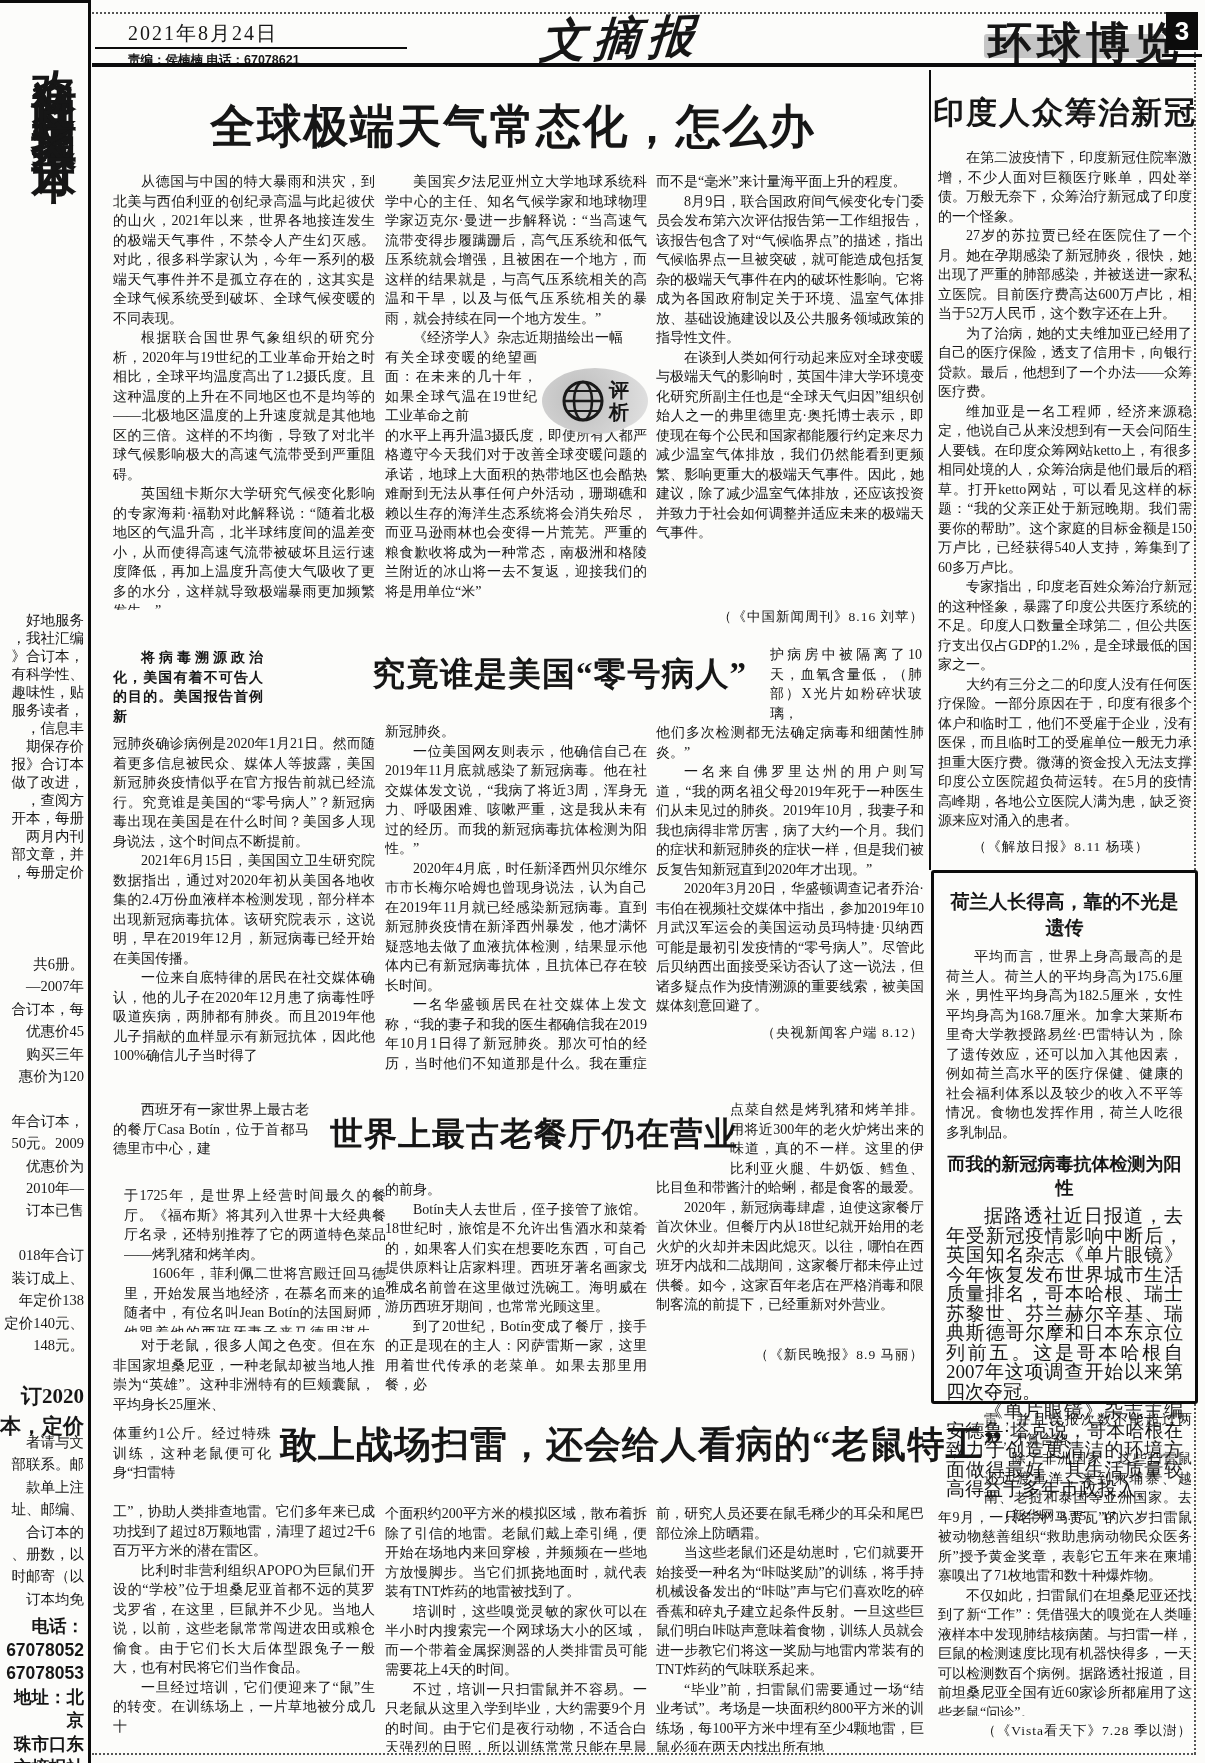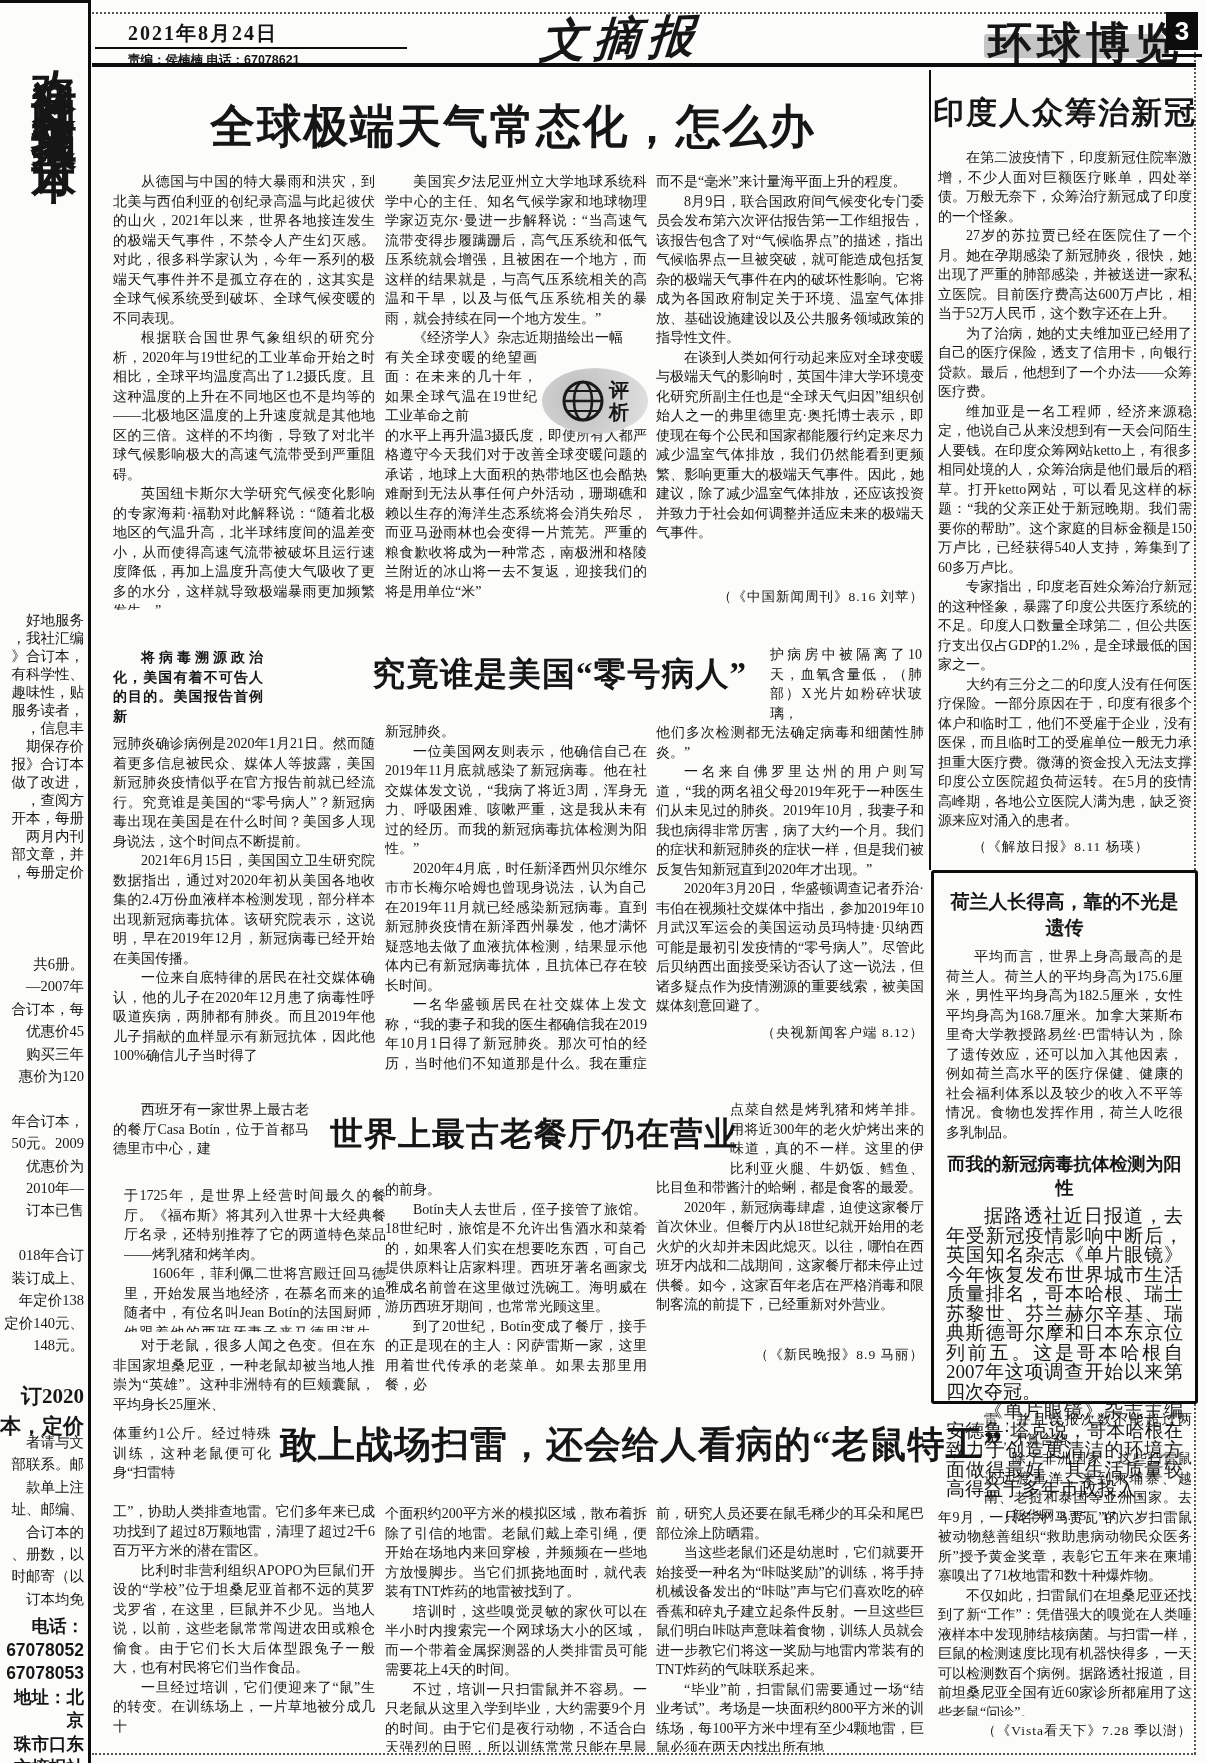--- a/index.html
+++ b/index.html
@@ -79,21 +79,21 @@
 订本均免</div>
     <div class="abs prel" style="left:0;top:1612px;width:84px;font-size:17.5px;line-height:23.5px;font-weight:bold;text-align:right;font-family:'Liberation Sans',sans-serif;">电话：
 67078052
 67078053
 地址：北京
 珠市口东
 文摘报社
 100062</div>
   </div>
 
-  <div class="abs" style="left:128px;top:20px;font-size:20px;font-weight:bold;letter-spacing:2px;">2021年8月24日</div>
+  <div class="abs" style="left:128px;top:20px;font-size:20px;font-weight:normal;letter-spacing:2px;">2021年8月24日</div>
   <div class="abs rule" style="left:95px;top:47px;width:312px;height:1.5px;"></div>
   <div class="abs" style="left:128px;top:52px;font-size:12.5px;font-weight:bold;font-family:'Liberation Sans',sans-serif;">责编：侯楠楠  电话：67078621</div>
   <div class="abs" style="left:540px;top:8px;font-size:46px;font-weight:900;font-style:italic;letter-spacing:8px;transform:rotate(-2deg) skewX(-6deg);">文摘报</div>
   <div class="abs" style="left:984px;top:34px;width:180px;height:24px;background:#c5c5c5;border-radius:3px;"></div>
   <div class="abs title-sans" style="left:988px;top:14px;font-size:44px;letter-spacing:5px;">环球博览</div>
   <div class="abs" style="left:1166px;top:12px;width:32px;height:38px;background:#0c0c0c;color:#fff;font-size:26px;font-weight:900;text-align:center;line-height:38px;font-family:'Liberation Sans',sans-serif;">3</div>
   <div class="abs rule" style="left:1162px;top:54px;width:40px;height:3px;"></div>
   <div class="abs rule" style="left:92px;top:63px;width:1104px;height:4px;"></div>
 
   <div class="abs" style="left:929px;top:70px;width:0;height:800px;border-left:2px solid #0c0c0c;"></div>
@@ -113,21 +113,21 @@
         <p class="q">有关全球变暖的绝望画面：在未来的几十年，如果全球气温在19世纪工业革命之前</p>
       </div>
     <p class="q">的水平上再升温3摄氏度，即使所有人都严格遵守今天我们对于改善全球变暖问题的承诺，地球上大面积的热带地区也会酷热难耐到无法从事任何户外活动，珊瑚礁和赖以生存的海洋生态系统将会消失殆尽，而亚马逊雨林也会变得一片荒芜。严重的粮食歉收将成为一种常态，南极洲和格陵兰附近的冰山将一去不复返，迎接我们的将是用单位“米”</p>
   </div>
 
   <div class="abs body" style="left:656px;top:172px;width:268px;height:404px;">
     <p class="q">而不是“毫米”来计量海平面上升的程度。</p>
     <p>8月9日，联合国政府间气候变化专门委员会发布第六次评估报告第一工作组报告，该报告包含了对“气候临界点”的描述，指出气候临界点一旦被突破，就可能造成包括复杂的极端天气事件在内的破坏性影响。它将成为各国政府制定关于环境、温室气体排放、基础设施建设以及公共服务领域政策的指导性文件。</p>
     <p>在谈到人类如何行动起来应对全球变暖与极端天气的影响时，英国牛津大学环境变化研究所副主任也是“全球天气归因”组织创始人之一的弗里德里克·奥托博士表示，即使现在每个公民和国家都能履行约定来尽力减少温室气体排放，我们仍然能看到更频繁、影响更重大的极端天气事件。因此，她建议，除了减少温室气体排放，还应该投资并致力于社会如何调整并适应未来的极端天气事件。</p>
   </div>
-  <div class="abs byline" style="left:640px;top:588px;width:284px;text-align:right;padding-right:14px;font-family:Liberation Serif, serif;">（《中国新闻周刊》8.16 刘苹）</div>
+  <div class="abs byline" style="left:640px;top:608px;width:284px;text-align:right;padding-right:14px;font-family:Liberation Serif, serif;">（《中国新闻周刊》8.16 刘苹）</div>
 
   <div class="abs" style="left:542px;top:368px;width:106px;height:66px;border-radius:50%;background:radial-gradient(circle at 35% 45%, #bdbdbd, #e3e3e3);display:flex;align-items:center;justify-content:center;gap:4px;">
     <svg width="44" height="44" viewBox="0 0 44 44">
       <circle cx="22" cy="22" r="19" fill="none" stroke="#1a1a1a" stroke-width="3"></circle>
       <ellipse cx="22" cy="22" rx="9" ry="19" fill="none" stroke="#1a1a1a" stroke-width="2.5"></ellipse>
       <line x1="3" y1="22" x2="41" y2="22" stroke="#1a1a1a" stroke-width="2.5"></line>
       <line x1="6" y1="12" x2="38" y2="12" stroke="#1a1a1a" stroke-width="2"></line>
       <line x1="6" y1="32" x2="38" y2="32" stroke="#1a1a1a" stroke-width="2"></line>
     </svg>
     <div style="font-size:20px;font-weight:900;line-height:22px;font-family:'Liberation Sans',sans-serif;">

